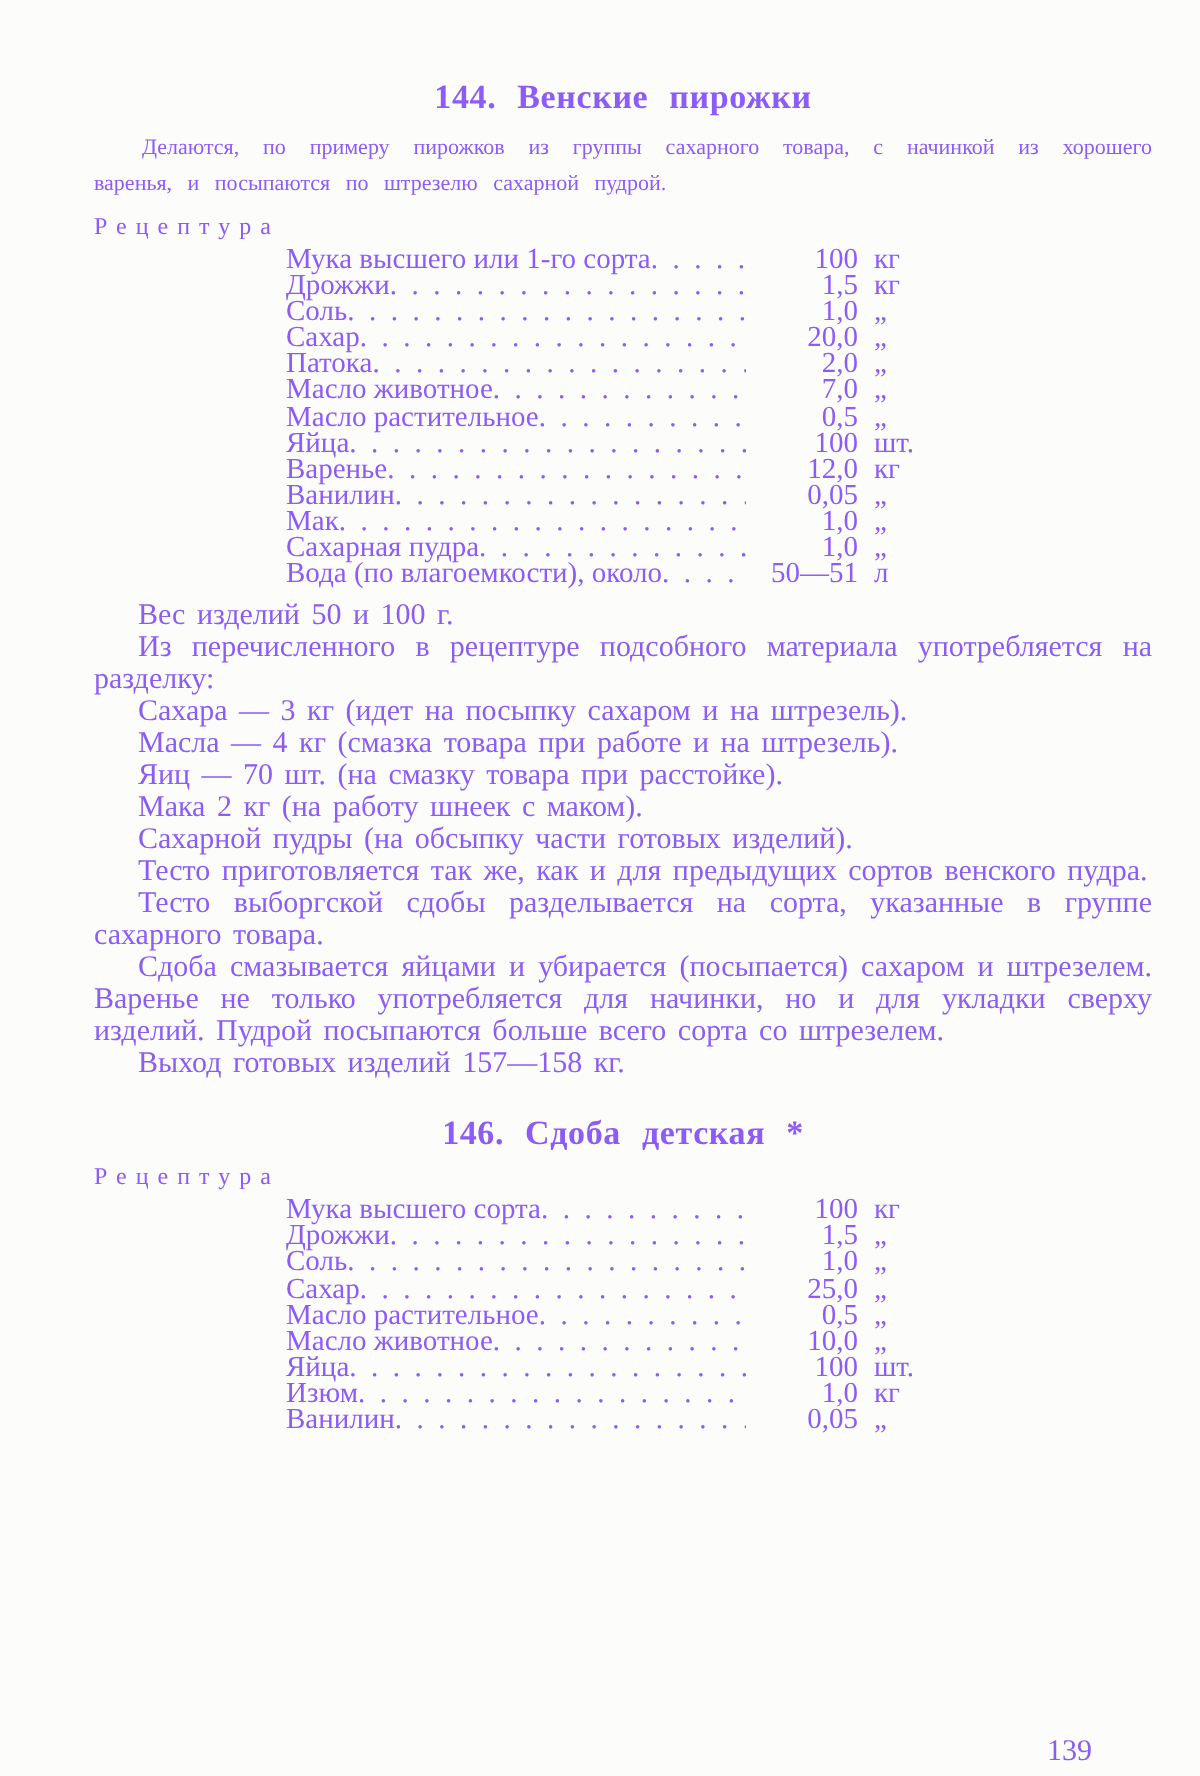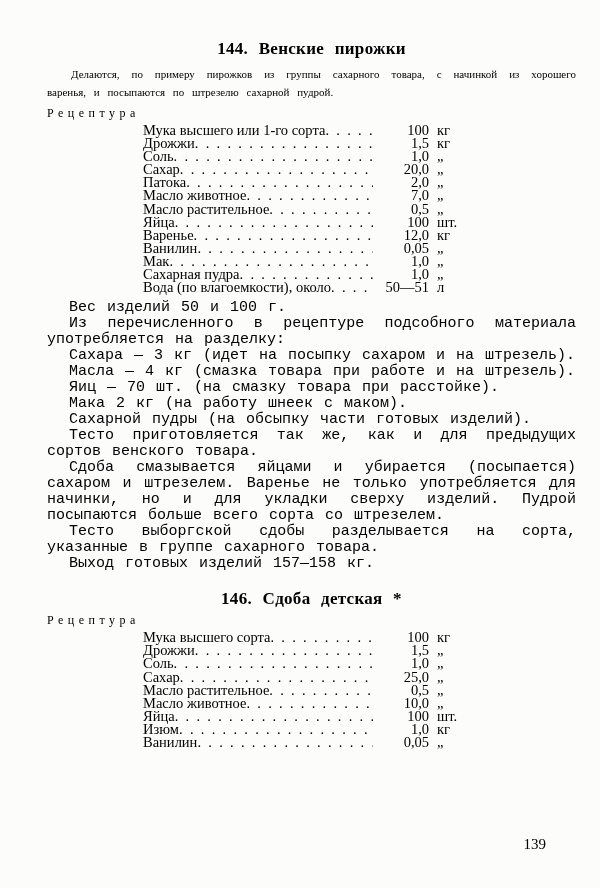--- a/index.html
+++ b/index.html
@@ -5,21 +5,21 @@
   html,body { margin:0; padding:0; }
   body {
     background:#e8e8e6;
     font-family:"Liberation Serif","DejaVu Serif",serif;
   }
   .page {
     position:relative;
     width:600px; height:888px;
     margin:0 auto;
     background:#fcfcfb;
-    color:#000000;
+    color:#8b5cf6;
     box-sizing:border-box;
     padding:40px 24px 0 47px;
     overflow:hidden;
   }
   .section-title {
     text-align:center;
     font-weight:bold;
     font-size:17px;
     line-height:18px;
     word-spacing:6px;
@@ -75,25 +75,24 @@
   .body-text {
     margin-top:6px;
     font-size:15px;
     line-height:16px;
     word-spacing:2px;
   }
   .body-text p {
     margin:0;
     text-align:justify;
     text-indent:22px;
-    font-family:Liberation Mono, monospace;
   }
   .page-number {
     position:absolute;
-    top:836px;
+    top:868px;
     right:54px;
     font-size:15px;
   }
 </style>
 </head>
 <body>
 
 <div class="page">
 
   <h2 class="section-title">144. Венские пирожки</h2>
@@ -183,23 +182,23 @@
   </div>
 
   <div class="body-text">
     <p>Вес изделий 50 и 100 г.</p>
     <p>Из перечисленного в рецептуре подсобного материала употребляется на разделку:</p>
     <p>Сахара — 3 кг (идет на посыпку сахаром и на штрезель).</p>
     <p>Масла — 4 кг (смазка товара при работе и на штрезель).</p>
     <p>Яиц — 70 шт. (на смазку товара при расстойке).</p>
     <p>Мака 2 кг (на работу шнеек с маком).</p>
     <p>Сахарной пудры (на обсыпку части готовых изделий).</p>
-    <p>Тесто приготовляется так же, как и для предыдущих сортов венского товара.</p>
+    <p>Тесто приготовляется так же, как и для предыдущих сортов венского пудра.</p>
+    <p>Тесто выборгской сдобы разделывается на сорта, указанные в группе сахарного товара.</p>
     <p>Сдоба смазывается яйцами и убирается (посыпается) сахаром и штрезелем. Варенье не только употребляется для начинки, но и для укладки сверху изделий. Пудрой посыпаются больше всего сорта со штрезелем.</p>
-    <p>Тесто выборгской сдобы разделывается на сорта, указанные в группе сахарного товара.</p>
     <p>Выход готовых изделий 157—158 кг.</p>
   </div>
 
   <h2 class="section-title title-146">146. Сдоба детская *</h2>
   <div class="recipe-label">Рецептура</div>
 
   <div class="recipe">
     <div class="recipe-row">
       <span class="r-name">Мука высшего сорта</span>
         <span class="r-leader"></span>

